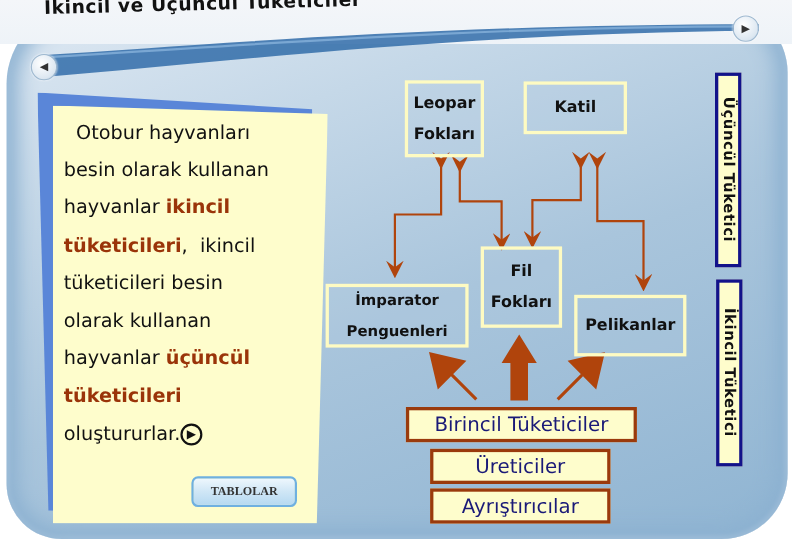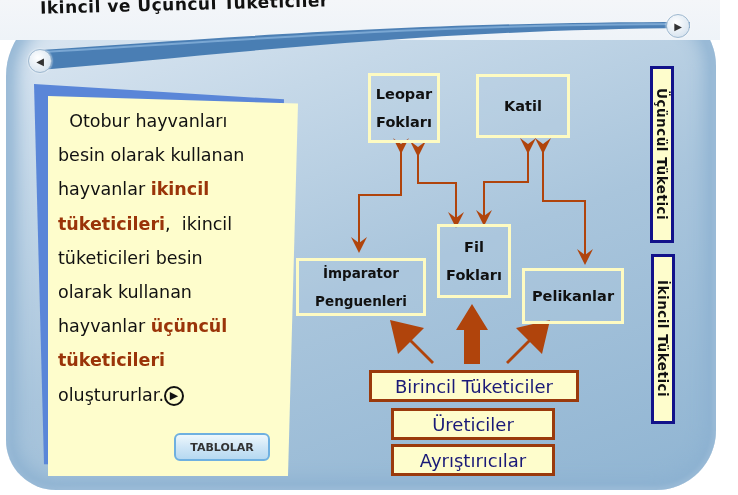--- a/index.html
+++ b/index.html
@@ -22,21 +22,21 @@
     clip-path:polygon(0 0,100% 4%,97% 100%,4% 99%); }
   .note { position:absolute; left:48px; top:96px; width:250px; height:380px; background:#fefdcc;
     clip-path:polygon(0 0,100% 2%,96% 100%,0 100%); }
   .note-text { position:absolute; left:58px; top:104px; width:230px; font-size:17.5px; line-height:34.2px; color:#111;
     font-family:"DejaVu Sans", sans-serif; }
   .note-text .hl { color:#9a3409; font-weight:bold; }
   .play-inline { display:inline-flex; width:20px; height:20px; border:2.5px solid #111; border-radius:50%;
     align-items:center; justify-content:center; vertical-align:middle; font-size:11px; box-sizing:border-box; cursor:pointer; }
   .tablolar { position:absolute; left:174px; top:433px; width:96px; height:28px; border-radius:6px;
     background:linear-gradient(180deg,#eef7fd 0%,#cfe6f6 50%,#b6d9f1 100%); border:2px solid #6fb0e0;
-    box-sizing:border-box; font-size:11px; font-weight:bold; color:#333; display:flex; align-items:center; justify-content:center; cursor:pointer; }
+    box-sizing:border-box; font-size:11px; font-weight:bold; color:#333; display:flex; align-items:center; justify-content:center; cursor:pointer;font-family:Liberation Serif, serif; }
   .animal { position:absolute; border:3px solid #fefbc2; box-sizing:border-box; display:flex; align-items:center;
     justify-content:center; text-align:center; font-size:14.5px; font-weight:bold; color:#111; line-height:28px;
     background:rgba(180,205,225,0.25); }
   .level { position:absolute; background:#fefdcc; border:3px solid #9a3a0c; box-sizing:border-box; display:flex;
     align-items:center; justify-content:center; font-size:18px; color:#1a1a78; }
   .side-label { position:absolute; width:24px; background:#fefdcc; border:3px solid #12128a; box-sizing:border-box;
     display:flex; align-items:center; justify-content:center; }
   .side-label span { writing-mode:vertical-rl; font-size:13.5px; font-weight:bold; color:#111; letter-spacing:0.5px; white-space:nowrap; }
   #arrows { position:absolute; left:0; top:0; }
 </style>
@@ -94,21 +94,21 @@
   </g>
   <polygon points="408,372 438,344 426,332 452,368" fill="none"></polygon>
 </svg>
 
 <div class="animal" style="left:368px;top:73px;width:72px;height:70px;">
   <div>
       <div>Leopar</div>
       <div>Fokları</div>
     </div>
 </div>
-<div class="animal" style="left:476px;top:74px;width:94px;height:64px;">
+<div class="animal" style="left:476px;top:74px;width:94px;height:48px;">
   <div>
       <div>Katil</div>
     </div>
 </div>
 <div class="animal" style="left:296px;top:258px;width:130px;height:58px;font-size:13.5px;">
   <div>
       <div>İmparator</div>
       <div>Penguenleri</div>
     </div>
 </div>

